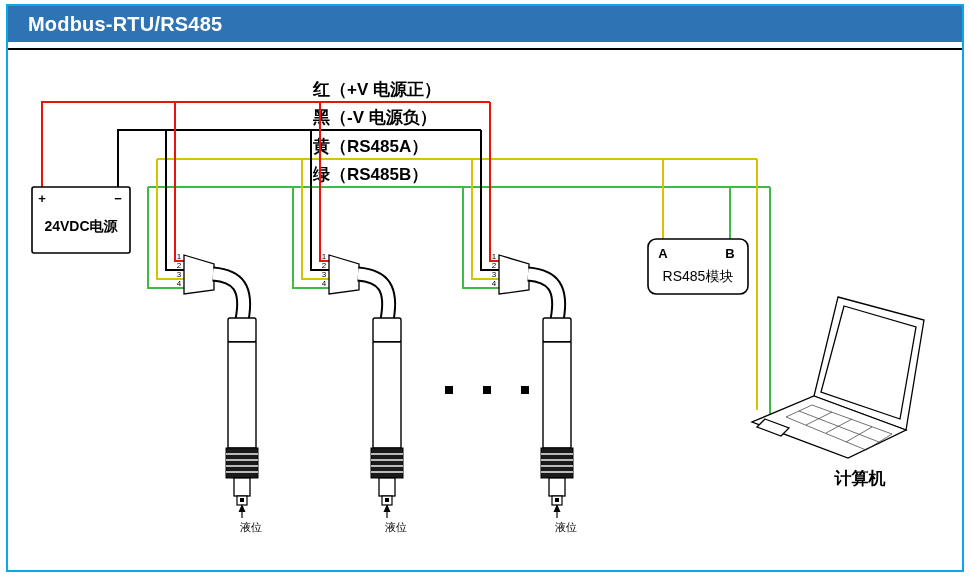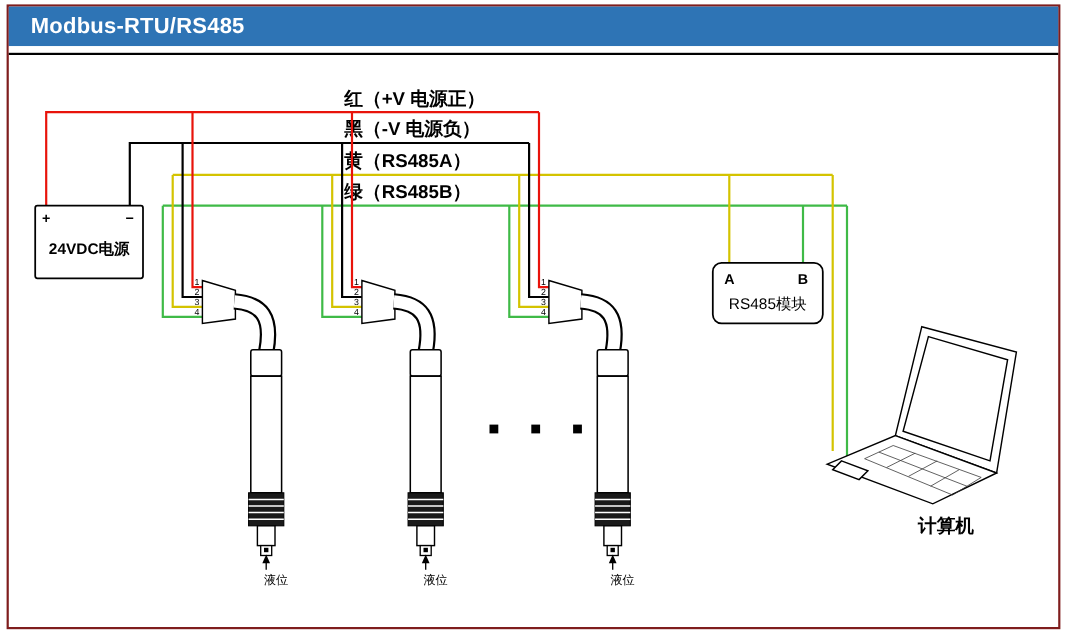--- a/index.html
+++ b/index.html
@@ -1,19 +1,19 @@
 <!DOCTYPE html>
 <html><head>
 <meta charset="utf-8">
 <style>
   html,body { margin:0; padding:0; background:#ffffff; }
   body { width:970px; height:576px; position:relative; font-family:"Liberation Sans",sans-serif; }
   .page {
     position:absolute; left:6px; top:4px; right:6px; bottom:4px;
-    border:2px solid #7f1d1d; display:flex; flex-direction:column; background:#fff;
+    border:2px solid #0ea5e9; display:flex; flex-direction:column; background:#fff;
   }
   .header {
     height:36px; background:#2e74b5; display:flex; align-items:center;
     padding-left:20px; flex:0 0 auto;
   }
   .header .title { color:#fff; font-size:20px; font-weight:bold; letter-spacing:0.2px; }
   .gap { height:6px; background:#fff; flex:0 0 auto; }
   .content { flex:1 1 auto; border-top:2px solid #000; position:relative; overflow:hidden; }
   .content svg { display:block; width:100%; height:100%; }
   svg text { font-family:"Liberation Sans",sans-serif; fill:#000; }

